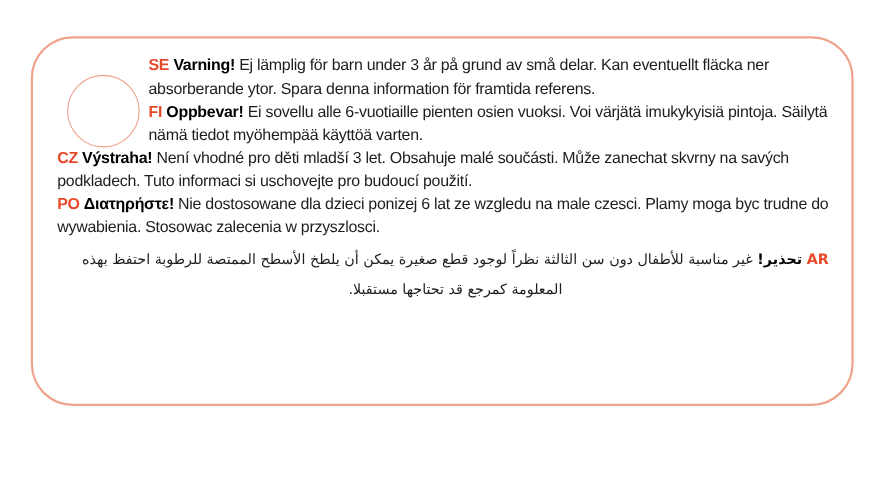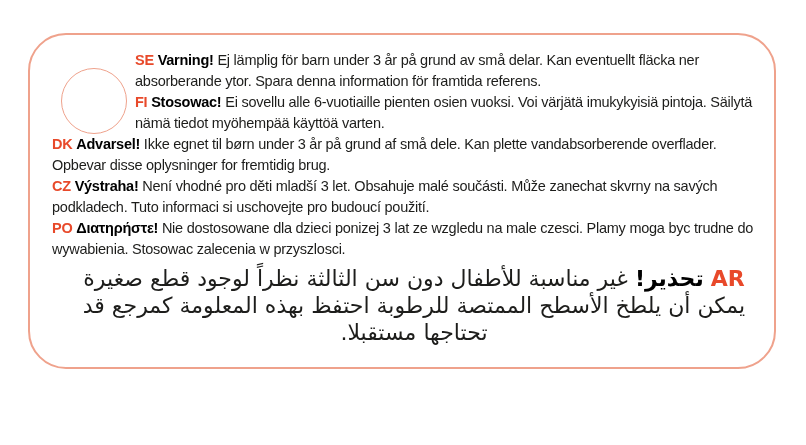--- a/index.html
+++ b/index.html
@@ -44,50 +44,49 @@
     color:#e8492a;
     font-weight:700;
   }
   .warn .title{
     font-weight:700;
     color:#000000;
   }
   .warn[dir="rtl"]{
     direction:rtl;
     text-align:center;
-    font-size:22px;
+    font-size:13px;
     line-height:27px;
     letter-spacing:0;
     margin-top:5px;
     padding:0 6px 0 14px;
     font-family:"DejaVu Sans","Liberation Sans",sans-serif;
   }
   .warn[dir="rtl"] .title{font-weight:700;}
 </style>
 </head>
 <body>
 
 <div class="page">
   <div class="label-card">
     <div class="punch-hole"></div>
     <div class="text-area">
       <div class="top-row">
         <div class="hole-spacer"></div>
         <div class="sefi-block" id="group-top">
   <p class="warn" dir="ltr"><span class="code">SE</span> <span class="title">Varning!</span> <span class="body">Ej lämplig för barn under 3 år på grund av små delar. Kan eventuellt fläcka ner absorberande ytor. Spara denna information för framtida referens.</span></p>
 
-  <p class="warn" dir="ltr"><span class="code">FI</span> <span class="title">Stosowac!</span> <span class="body">Ei sovellu alle 6-vuotiaille pienten osien vuoksi. Voi värjätä imukykyisiä pintoja. Säilytä nämä tiedot myöhempää käyttöä varten.</span></p>
+  <p class="warn" dir="ltr"><span class="code">FI</span> <span class="title">Oppbevar!</span> <span class="body">Ei sovellu alle 6-vuotiaille pienten osien vuoksi. Voi värjätä imukykyisiä pintoja. Säilytä nämä tiedot myöhempää käyttöä varten.</span></p>
 </div>
       </div>
       <div id="group-mid">
 
-  <p class="warn" dir="ltr"><span class="code">DK</span> <span class="title">Advarsel!</span> <span class="body">Ikke egnet til børn under 3 år på grund af små dele. Kan plette vandabsorberende overflader. Opbevar disse oplysninger for fremtidig brug.</span></p>
 
   <p class="warn" dir="ltr"><span class="code">CZ</span> <span class="title">Výstraha!</span> <span class="body">Není vhodné pro děti mladší 3 let. Obsahuje malé součásti. Může zanechat skvrny na savých podkladech. Tuto informaci si uschovejte pro budoucí použití.</span></p>
 
-  <p class="warn" dir="ltr"><span class="code">PO</span> <span class="title">Διατηρήστε!</span> <span class="body">Nie dostosowane dla dzieci ponizej 3 lat ze wzgledu na male czesci. Plamy moga byc trudne do wywabienia. Stosowac zalecenia w przyszlosci.</span></p>
+  <p class="warn" dir="ltr"><span class="code">PO</span> <span class="title">Διατηρήστε!</span> <span class="body">Nie dostosowane dla dzieci ponizej 6 lat ze wzgledu na male czesci. Plamy moga byc trudne do wywabienia. Stosowac zalecenia w przyszlosci.</span></p>
 </div>
       <div id="group-ar">
   <p class="warn" dir="rtl"><span class="code">AR</span> <span class="title">تحذير!</span> <span class="body">غير مناسبة للأطفال دون سن الثالثة نظراً لوجود قطع صغيرة يمكن أن يلطخ الأسطح الممتصة للرطوبة احتفظ بهذه المعلومة كمرجع قد تحتاجها مستقبلا.</span></p>
 </div>
     </div>
   </div>
 </div>
 
 </body></html>

